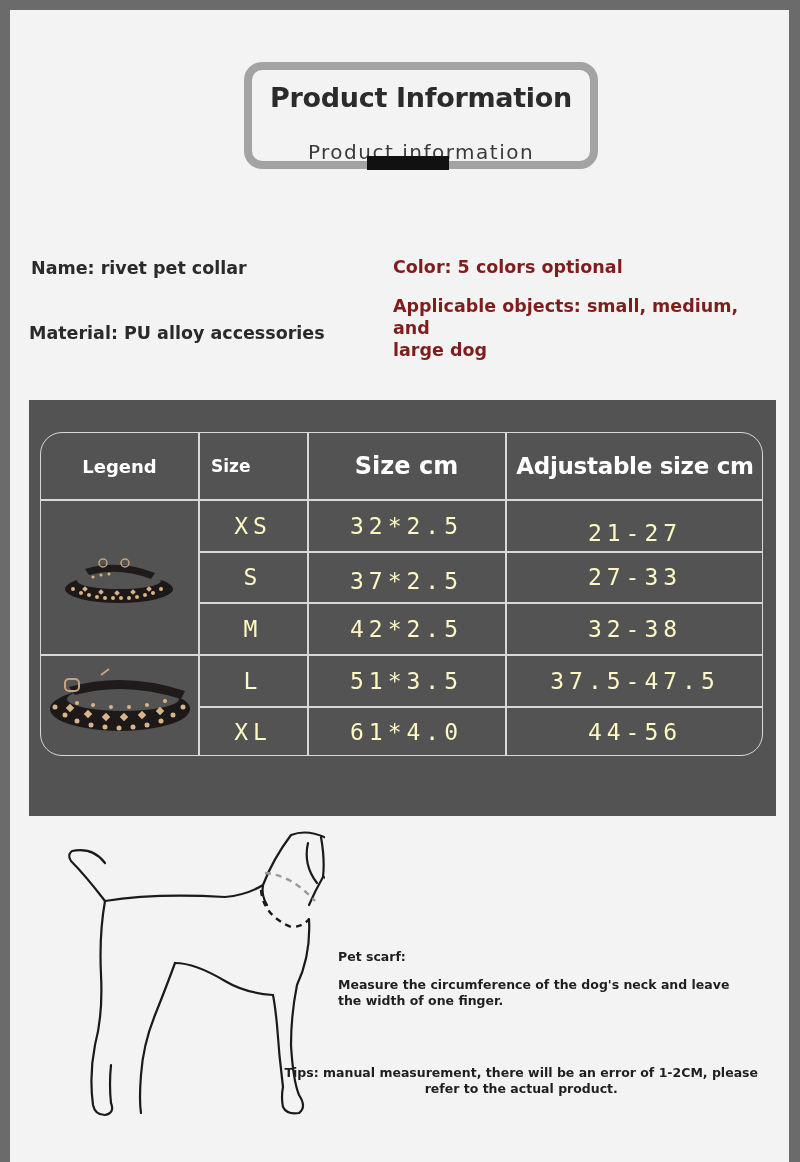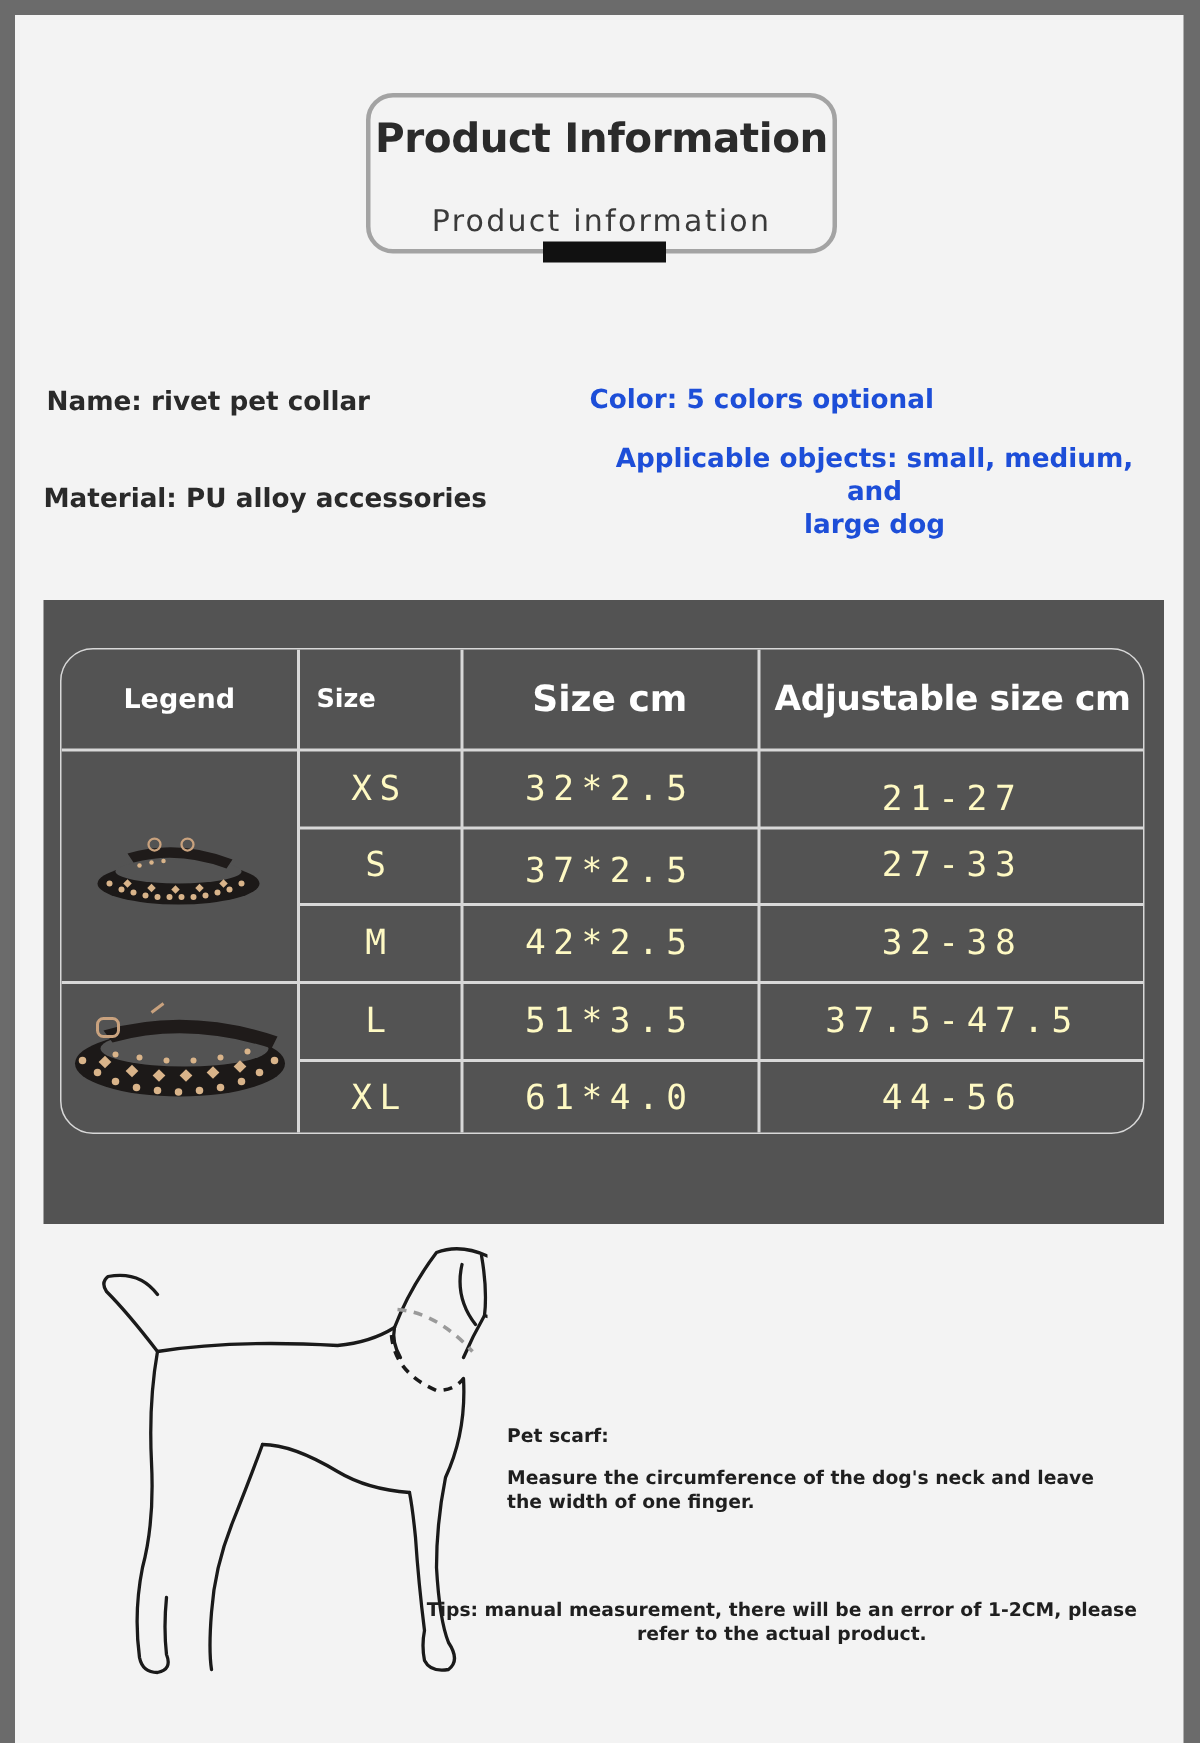--- a/index.html
+++ b/index.html
@@ -9,22 +9,22 @@
     font-family: "Liberation Sans", "DejaVu Sans", sans-serif;
     position: relative;
   }
   .page {
     position: absolute;
     left: 10px; top: 10px; width: 779px; height: 1152px;
     background: #f3f3f3;
   }
   
   .title-box {
-    position: absolute; left: 234px; top: 52px; width: 314px; height: 107px;
-    border: 3px solid #a3a3a3; border-radius: 18px;
+    position: absolute; left: 234px; top: 52px; width: 354px; height: 107px;
+    border: 8px solid #a3a3a3; border-radius: 18px;
     text-align: center;
   }
   .title-main {
     position: absolute; left: 0; right: 0; top: 12px;
     font-size: 27px; font-weight: bold; color: #2b2b2b;
     font-family: "DejaVu Sans", sans-serif; letter-spacing: -0.3px;
   }
   .title-sub {
     position: absolute; left: 0; right: 0; top: 70px;
     font-size: 20px; color: #3a3a3a; letter-spacing: 1.5px;
@@ -32,21 +32,21 @@
   }
   .title-bar {
     position: absolute; left: 115px; bottom: -9px; width: 82px; height: 14px;
     background: #111;
   }
   
   .info {
     position: absolute; font-weight: bold; color: #2a2a2a;
     font-family: "DejaVu Sans", sans-serif; font-size: 17.5px; line-height: 22px;
   }
-  .info.right { color: #1d4ed8; text-align: center; }
+  .info.right { color: #7f1d1d; }
   
   .panel {
     position: absolute; left: 19px; top: 390px; width: 747px; height: 416px;
     background: #535353;
     padding-left: 40px;
   }
   .size-table {
     position: absolute; left: 11px; top: 32px; width: 723px; height: 324px;
     border: 1.5px solid #d8d8d8; border-radius: 22px;
     overflow: hidden;

